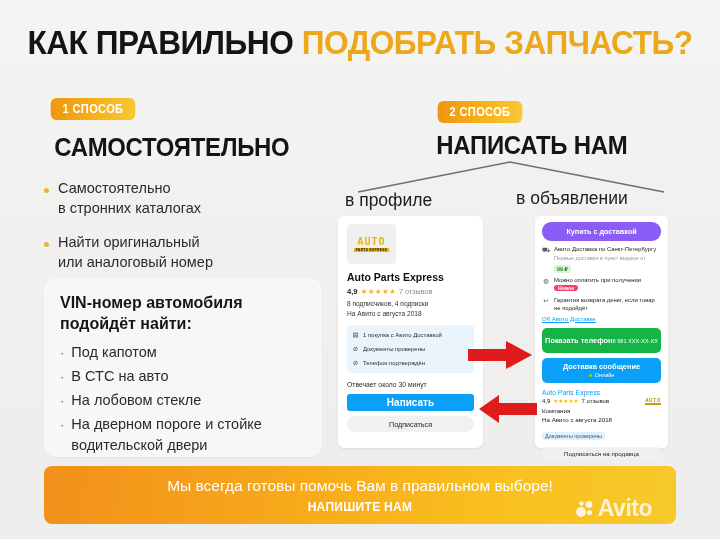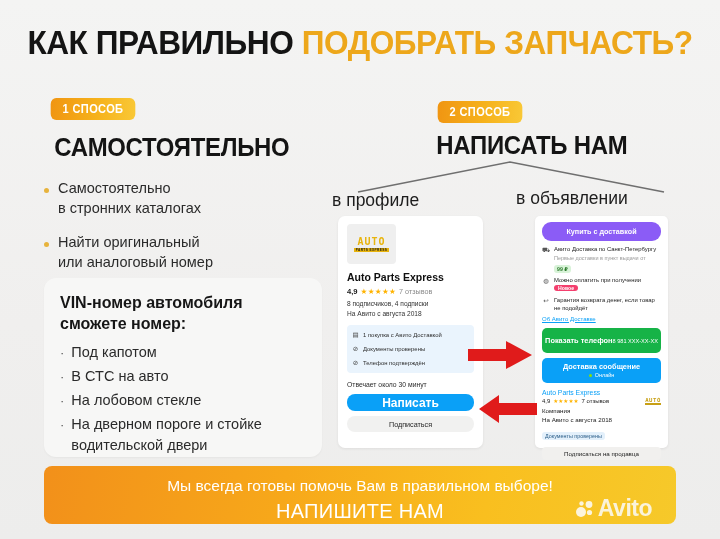--- a/index.html
+++ b/index.html
@@ -61,21 +61,21 @@
   .vin-h{font-size:16px;font-weight:bold;color:#161616;line-height:21px;margin-bottom:8px;}
   .vin-li{display:flex;gap:7px;font-size:14.5px;line-height:21px;color:#2b2b2b;margin-bottom:3px;}
   .vin-li .d{color:#555;font-size:13px;line-height:21px;}
 
   
   .connector{position:absolute;left:352px;top:160px;width:320px;height:34px;}
 
   .sub-label{
     position:absolute;font-size:17.5px;color:#1d1d1d;white-space:nowrap;
   }
-  .sub-left{left:332px;top:190px;}
+  .sub-left{left:345px;top:190px;}
   .sub-right{left:516px;top:188px;}
 
   
   .profile-card{
     position:absolute;left:338px;top:216px;width:145px;height:232px;
     background:#ffffff;border-radius:7px;
     padding:8px 9px;box-sizing:border-box;
     box-shadow:0 1px 3px rgba(0,0,0,.07);
   }
   .avatar{width:49px;height:40px;background:#efefef;border-radius:4px;
@@ -86,23 +86,23 @@
   .rating-row{display:flex;align-items:center;gap:3px;font-size:7.2px;margin-bottom:3px;}
   .rating-row .num{font-weight:bold;color:#1a1a1a;font-size:7.6px;}
   .stars{color:#ffb300;font-size:7.6px;letter-spacing:.3px;}
   .rev-link{color:#8a8a8a;}
   .meta{font-size:6.6px;color:#333;line-height:10px;}
   .badges{background:#eaf4fd;border-radius:4px;margin-top:6px;padding:3px 4px;}
   .badge{display:flex;align-items:center;gap:4px;font-size:5.9px;color:#2d2d2d;padding:3px 1px;}
   .badge .bi{font-size:6.5px;color:#4a4a4a;width:7px;text-align:center;}
   .resp{font-size:6.8px;color:#2b2b2b;margin-top:8px;margin-bottom:6px;}
   .btn-blue{
-    background:#0aa0f7;color:#fff;border-radius:8px;height:17px;
+    background:#0aa0f7;color:#fff;border-radius:3px;height:17px;
     display:flex;align-items:center;justify-content:center;
-    font-size:12px;font-weight:bold;
+    font-size:10px;font-weight:bold;
   }
   .btn-grey{
     background:#f1f1f0;color:#1f1f1f;border-radius:8px;height:16px;margin-top:5px;
     display:flex;align-items:center;justify-content:center;font-size:7.2px;
   }
 
   
   .ad-card{
     position:absolute;left:535px;top:216px;width:133px;height:232px;
     background:#ffffff;border-radius:5px;
@@ -153,21 +153,21 @@
   .arrow-l{left:477px;top:394px;}
 
   
   .footer{
     position:absolute;left:44px;top:466px;width:632px;height:58px;
     border-radius:8px;
     background:linear-gradient(100deg,#f2901a 0%,#f7a81a 38%,#f9bf1f 70%,#f6c92a 100%);
     color:#fff;text-align:center;overflow:hidden;
   }
   .footer .l1{font-size:15.5px;margin-top:11px;}
-  .footer .l2{font-size:20px;font-weight:normal;margin-top:5px;letter-spacing:.3px;}
+  .footer .l2{font-size:12px;font-weight:bold;margin-top:5px;letter-spacing:.3px;}
   .watermark{
     position:absolute;right:24px;bottom:2px;display:flex;align-items:center;gap:3px;
     opacity:.85;
   }
   .wm-text{font-size:23px;font-weight:bold;color:#fbfbfb;font-family:"Liberation Sans","DejaVu Sans",sans-serif;letter-spacing:-0.5px;}
 </style>
 </head>
 <body>
 
 <div class="stage">
@@ -193,21 +193,21 @@
       <span class="btext">
         <span>Найти оригинальный</span><br>
         <span>или аналоговый номер</span>
       </span>
     </div>
   </div>
 
   <div class="vincard">
     <div class="vin-h">
       <span>VIN-номер автомобиля</span><br>
-      <span>сможете номер:</span>
+      <span>подойдёт найти:</span>
     </div>
     <div class="vin-li">
       <span class="d">·</span>
       <span>Под капотом</span>
     </div>
     <div class="vin-li">
       <span class="d">·</span>
       <span>В СТС на авто</span>
     </div>
     <div class="vin-li">

